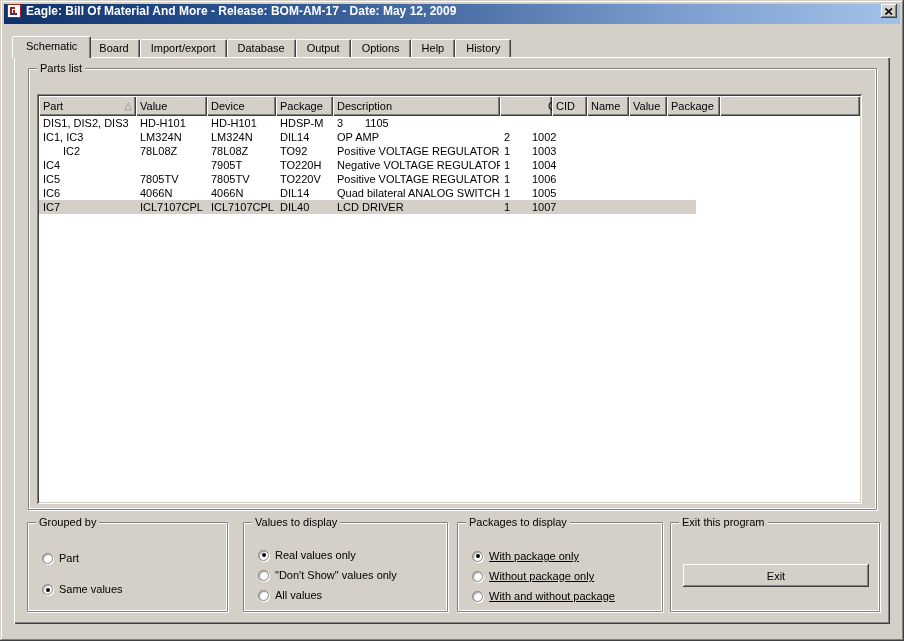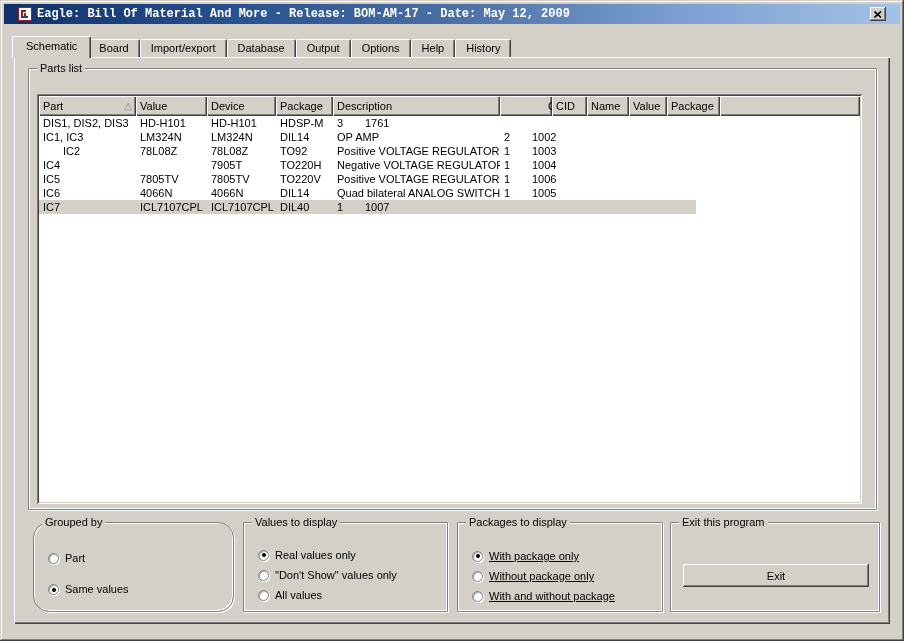--- a/index.html
+++ b/index.html
@@ -13,21 +13,21 @@
   }
   .window {
     position:relative; width:904px; height:641px; background:#d4d0c8;
     box-shadow: inset -1px -1px 0 #404040, inset 1px 1px 0 #d4d0c8,
                 inset -2px -2px 0 #808080, inset 2px 2px 0 #ffffff;
   }
   
   .titlebar {
     position:absolute; left:4px; top:4px; right:4px; height:20px;
     background:linear-gradient(90deg,#0f3169 0%,#27508f 25%,#4a6fa5 50%,#7b9ecf 75%,#a3c2e8 100%);
-    display:flex; align-items:center; padding:0 14px;font-family:Liberation Mono, monospace;
+    display:flex; padding:0 3px;
   }
   .appicon { width:14px; height:14px; display:inline-block; flex:0 0 auto; }
   .titletext {
     color:#fff; font-weight:bold; font-size:12px; margin-left:5px;
     white-space:nowrap; overflow:hidden; flex:1 1 auto;
   }
   .closebtn {
     width:16px; height:14px; flex:0 0 auto; background:#d4d0c8;
     border:none; position:relative; cursor:default; padding:0;
     box-shadow: inset -1px -1px 0 #404040, inset 1px 1px 0 #ffffff,
@@ -60,21 +60,21 @@
   
   .group {
     position:absolute; border:1px solid #808080; border-radius:1px;
     box-shadow: inset 1px 1px 0 #ffffff, inset -1px -1px 0 #ffffff, 1px 1px 0 #ffffff;
   }
   .grouplabel {
     position:absolute; top:-7px; left:8px; background:#d4d0c8;
     padding:0 3px; line-height:13px; white-space:nowrap;
   }
   #group-parts { left:14px; top:11px; width:849px; height:442px; }
-  #group-grouped { left:19px; top:465px; width:201px; height:90px;border-radius:16px; }
+  #group-grouped { left:13px; top:465px; width:201px; height:90px; }
   #group-values { left:229px; top:465px; width:205px; height:90px; }
   #group-packages { left:443px; top:465px; width:206px; height:90px; }
   #group-exit { left:656px; top:465px; width:210px; height:90px; }
   
   .listview {
     position:absolute; left:8px; top:25px; width:825px; height:410px;
     background:#ffffff; overflow:hidden;
     box-shadow: inset 1px 1px 0 #808080, inset -1px -1px 0 #ffffff,
                 inset 2px 2px 0 #404040, inset -2px -2px 0 #d4d0c8;
     padding:2px;
@@ -198,21 +198,21 @@
             </div>
             <div class="hcell filler"></div>
           </div>
         <div id="lvrows">
             <div class="lvrow">
               <div class="lvcell" style="width: 97px;">DIS1, DIS2, DIS3</div>
               <div class="lvcell" style="width: 71px;">HD-H101</div>
               <div class="lvcell" style="width: 69px;">HD-H101</div>
               <div class="lvcell" style="width: 57px;">HDSP-M</div>
               <div class="lvcell" style="width: 28px;">3</div>
-              <div class="lvcell" style="width: 35px;">1761</div>
+              <div class="lvcell" style="width: 35px;">1105</div>
               <div class="lvcell" style="width: 42px;"></div>
               <div class="lvcell" style="width: 38px;"></div>
               <div class="lvcell" style="width: 53px;"></div>
             </div>
             <div class="lvrow">
               <div class="lvcell" style="width: 97px;">IC1, IC3</div>
               <div class="lvcell" style="width: 71px;">LM324N</div>
               <div class="lvcell" style="width: 69px;">LM324N</div>
               <div class="lvcell" style="width: 57px;">DIL14</div>
               <div class="lvcell" style="width: 167px;">OP AMP</div>
@@ -268,20 +268,21 @@
               <div class="lvcell" style="width: 35px;">1005</div>
               <div class="lvcell" style="width: 42px;"></div>
               <div class="lvcell" style="width: 38px;"></div>
               <div class="lvcell" style="width: 53px;"></div>
             </div>
             <div class="lvrow selected">
               <div class="lvcell" style="width: 97px;">IC7</div>
               <div class="lvcell" style="width: 71px;">ICL7107CPL</div>
               <div class="lvcell" style="width: 69px;">ICL7107CPL</div>
               <div class="lvcell" style="width: 57px;">DIL40</div>
+              <div class="lvcell" style="width: 167px;">LCD DRIVER</div>
               <div class="lvcell" style="width: 28px;">1</div>
               <div class="lvcell" style="width: 35px;">1007</div>
               <div class="lvcell" style="width: 42px;"></div>
               <div class="lvcell" style="width: 38px;"></div>
               <div class="lvcell" style="width: 53px;"></div>
             </div>
           </div>
       </div>
     </div>
 

